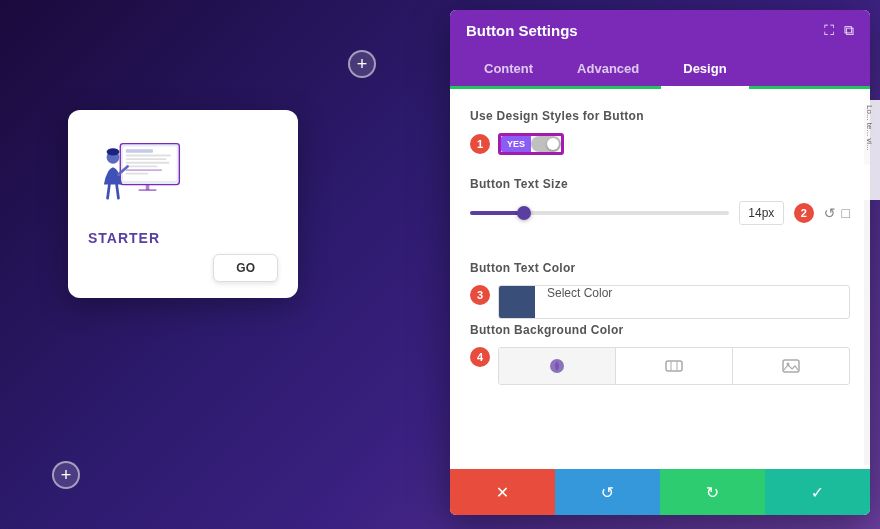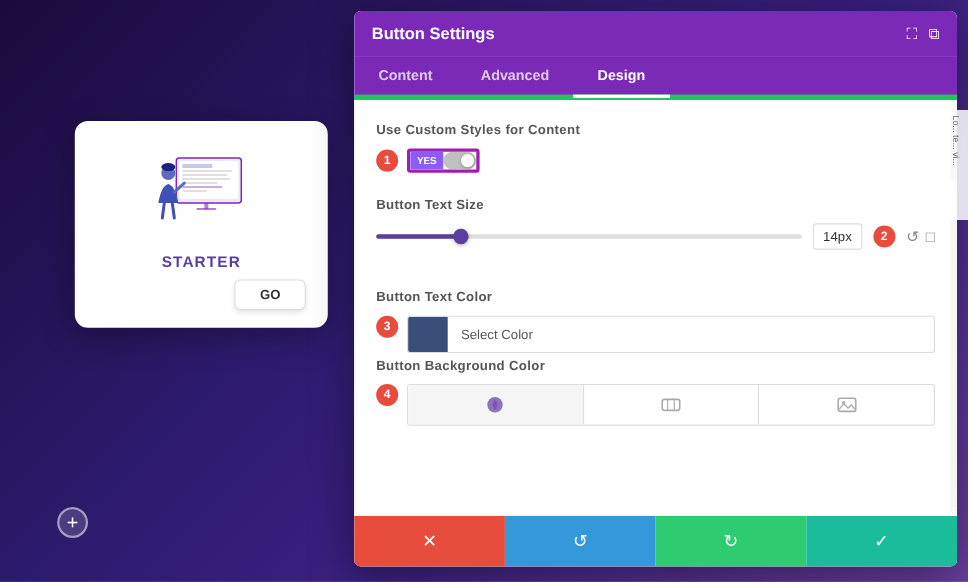--- a/index.html
+++ b/index.html
@@ -60,21 +60,21 @@
     }
 
     
     .card {
       background: white;
       border-radius: 12px;
       width: 230px;
       padding: 20px 20px 16px;
       display: flex;
       flex-direction: column;
-      align-items: center;
+      align-items: flex-start;
       box-shadow: 0 8px 30px rgba(0,0,0,0.3);
     }
 
     .card-illustration {
       width: 110px;
       height: 90px;
       margin-bottom: 10px;
       display: flex;
       align-items: center;
       justify-content: center;
@@ -107,21 +107,21 @@
       cursor: pointer;
       box-shadow: 0 2px 5px rgba(0,0,0,0.1);
       align-self: flex-end;
     }
 
     
     .settings-panel {
       position: absolute;
       right: 10px;
       top: 10px;
-      width: 548px;
+      width: 420px;
       height: 505px;
       background: white;
       border-radius: 6px;
       display: flex;
       flex-direction: column;
       box-shadow: 0 10px 40px rgba(0,0,0,0.4);
       overflow: hidden;
     }
 
     .settings-header {
@@ -147,21 +147,22 @@
       color: white;
       font-size: 14px;
       cursor: pointer;
       opacity: 0.9;
     }
 
     
     .tabs-bar {
       background: #7b2ab8;
       display: flex;
-      border-bottom: 5px solid #22c55e;
+      border-bottom: 3px solid #22c55e;
+      padding-left: 12px;
     }
 
     .tab {
       padding: 10px 22px;
       font-size: 13px;
       font-weight: 600;
       color: rgba(255,255,255,0.75);
       cursor: pointer;
       border-bottom: 3px solid transparent;
       margin-bottom: -3px;
@@ -310,21 +311,20 @@
       cursor: pointer;
     }
 
     
     .color-section {
       margin-bottom: 4px;
     }
 
     .color-row {
       display: flex;
-      align-items: center;
       border: 1px solid #ddd;
       border-radius: 3px;
       overflow: hidden;
     }
 
     .color-swatch {
       width: 36px;
       height: 32px;
       background: #3a4e7a;
       flex-shrink: 0;
@@ -502,21 +502,21 @@
   </div>
 
   <div class="tabs-bar">
     <div class="tab">Content</div>
     <div class="tab">Advanced</div>
     <div class="tab active">Design</div>
   </div>
 
   <div class="settings-content">
 
-    <div class="section-label">Use Custom Styles for Content</div>
+    <div class="section-label">Use Design Styles for Button</div>
     <div class="toggle-row">
       <div class="step-badge">1</div>
       <div class="toggle-container">
         <span class="toggle-yes">YES</span>
         <div class="toggle-switch"></div>
       </div>
     </div>
 
     <div class="slider-section">
       <div class="section-label">Button Text Size</div>

